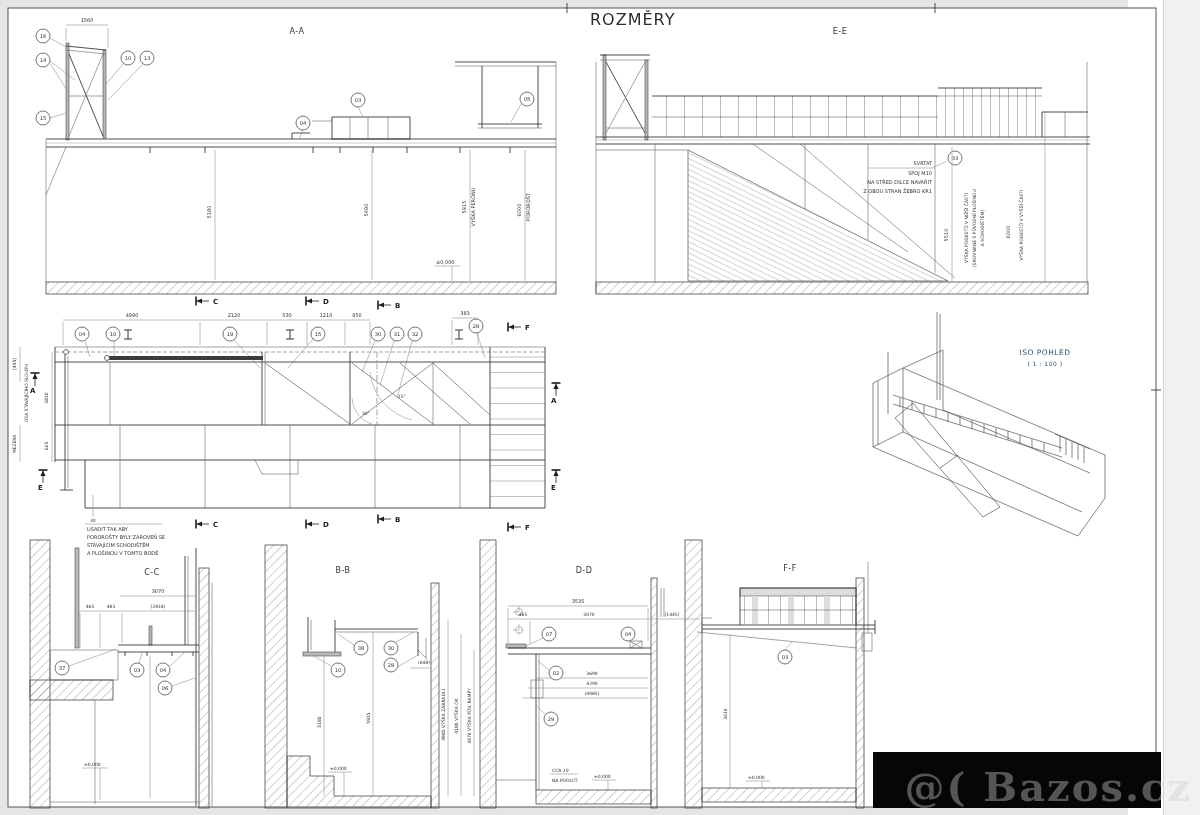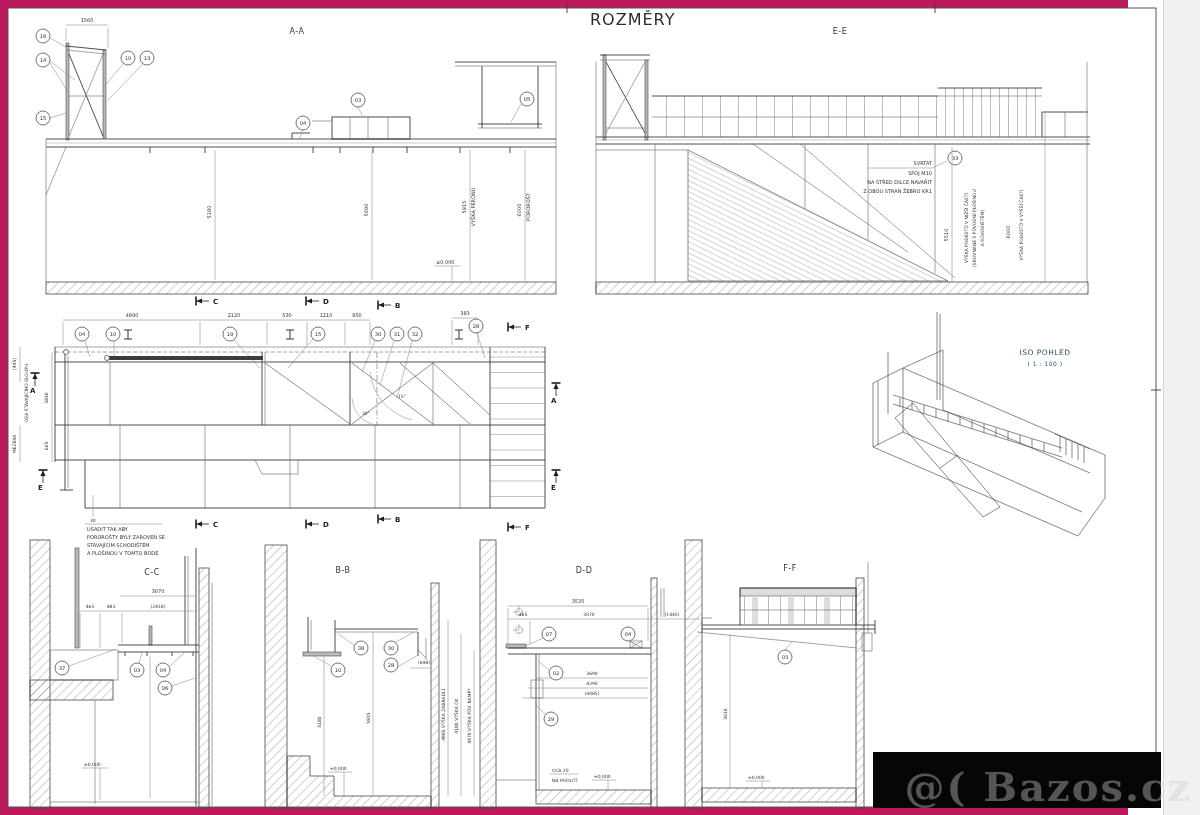--- a/index.html
+++ b/index.html
@@ -1,16 +1,16 @@
 <!DOCTYPE html>
 <html><head>
 <meta charset="utf-8">
 <style>
   html,body{margin:0;padding:0;background:#fff;width:1200px;height:815px;overflow:hidden}
-  #stage{position:relative;width:1128px;height:815px;background:#be185d}
+  #stage{position:relative;width:1128px;height:815px;background:#e5e5e5}
   svg{position:absolute;left:0;top:0}
   text{font-family:"DejaVu Sans",sans-serif;fill:#333}
   .l1{stroke:#3a3a3a;stroke-width:.9;fill:none}
   .l2{stroke:#666;stroke-width:.6;fill:none}
   .dim{stroke:#8a8a8a;stroke-width:.55;fill:none}
   .ds{stroke-dasharray:4 2}
   .dd1{stroke-dasharray:6 2 1.5 2}
   .wall{fill:url(#hw);stroke:#4a4a4a;stroke-width:.8}
   .ramp{fill:url(#r26);stroke:#555;stroke-width:.7}
   .gr{fill:#b9b9b9;stroke:#4a4a4a;stroke-width:.6}

